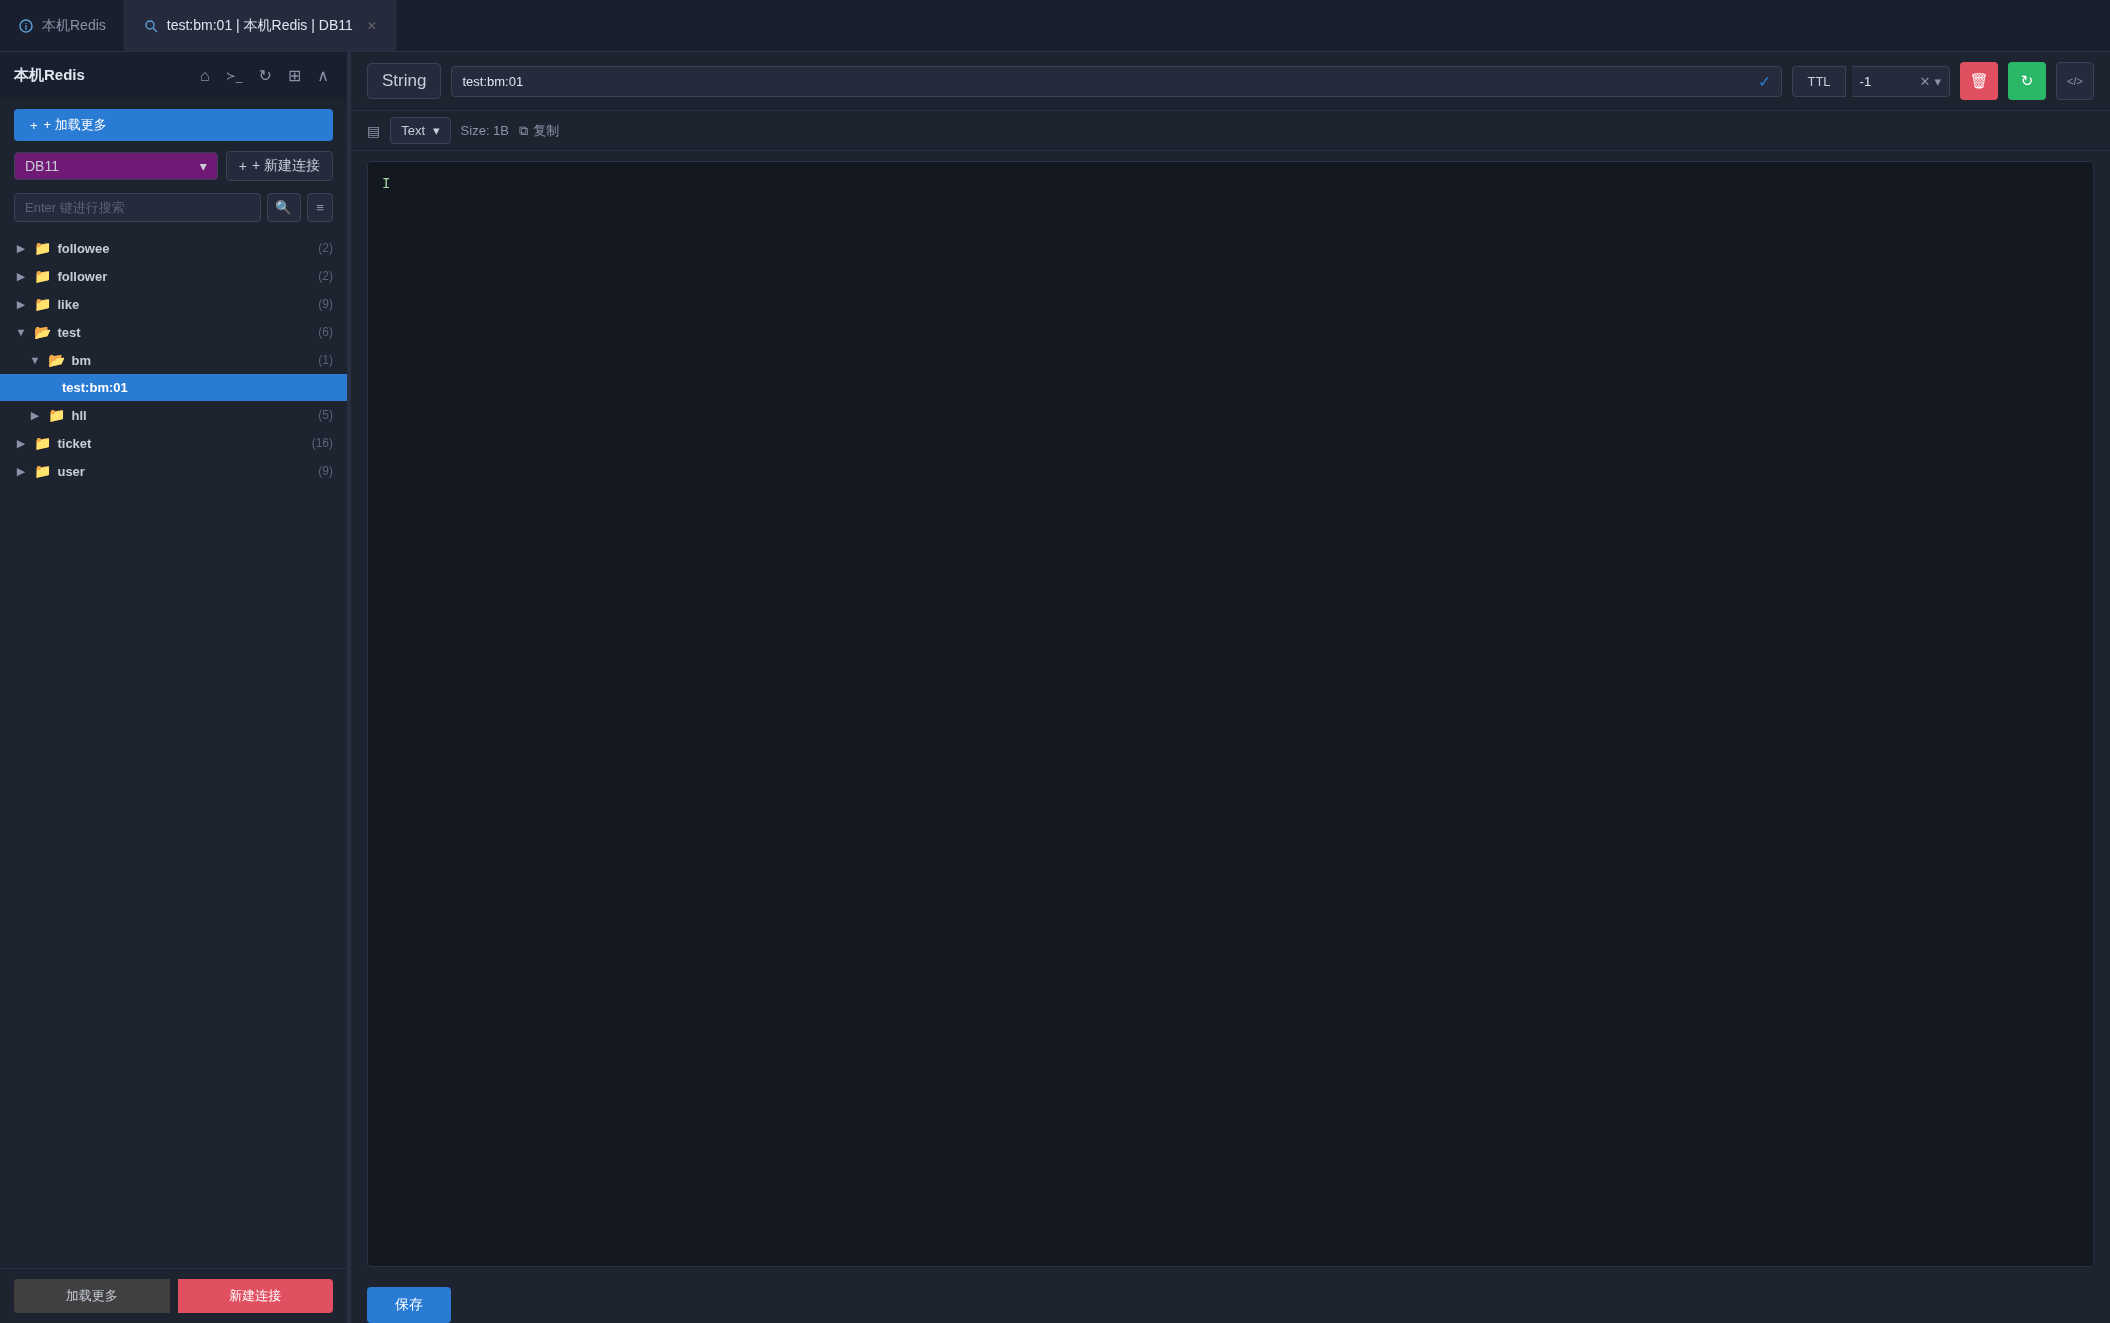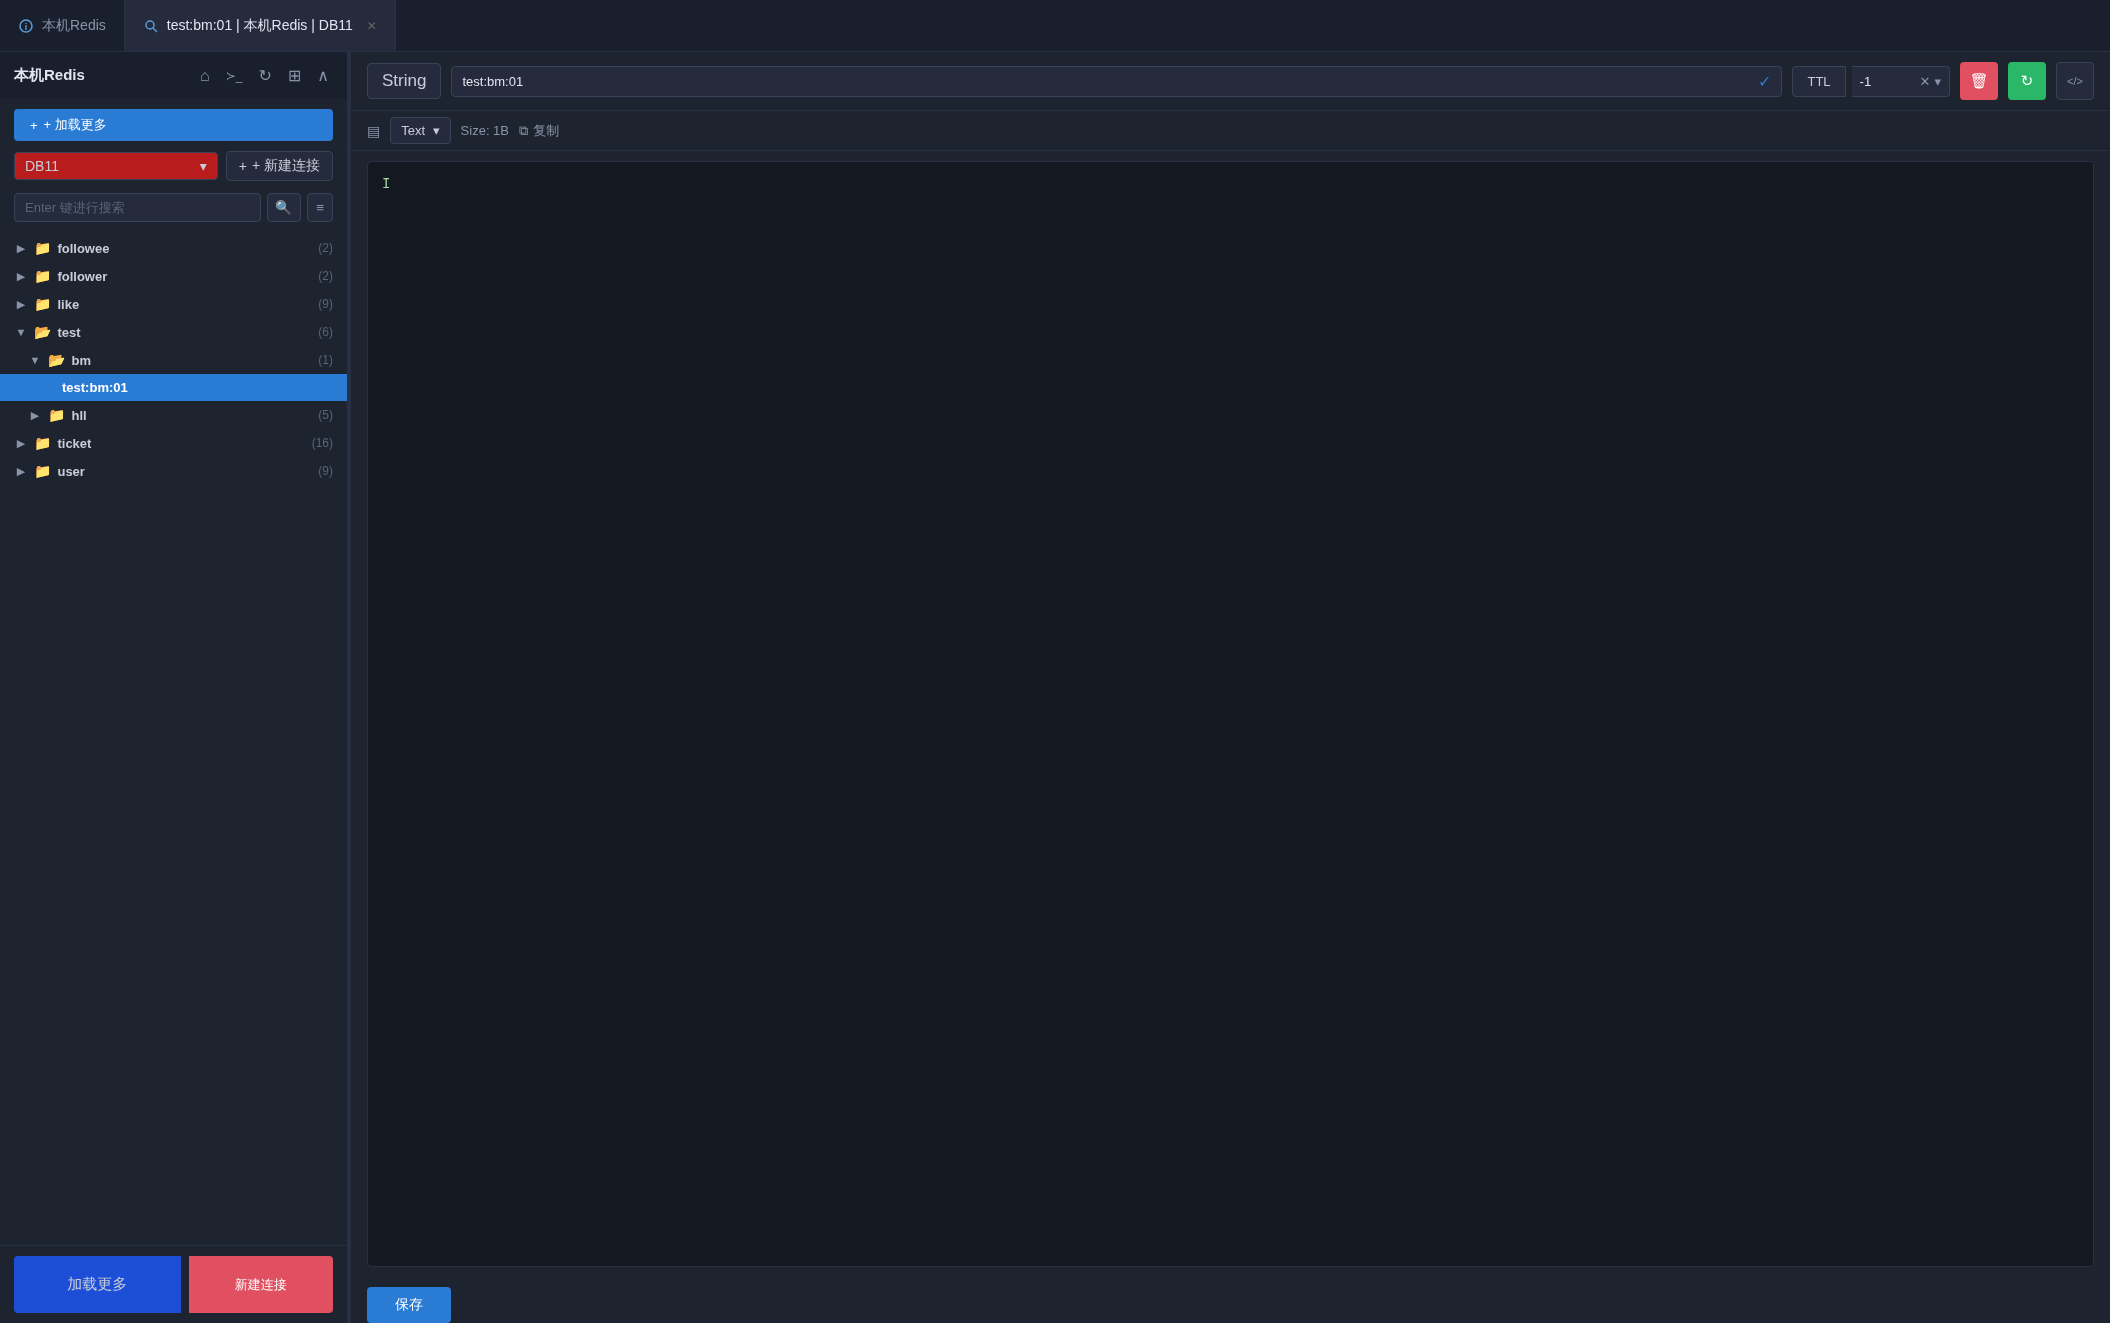--- a/index.html
+++ b/index.html
@@ -112,21 +112,21 @@
       gap: 6px;
     }
 
     .db-selector-row {
       display: flex;
       align-items: center;
       padding: 4px 14px 8px;
       gap: 8px;
     }
     .db-select {
-      background: #b91c1c;
+      background: #701a75;
       border: 1px solid #3a4258;
       border-radius: 4px;
       color: #c8cdd8;
       padding: 5px 10px;
       cursor: pointer;
       display: flex;
       align-items: center;
       gap: 8px;
       flex: 1;
     }
@@ -228,27 +228,27 @@
     }
 
     .sidebar-footer {
       display: flex;
       gap: 0;
       border-top: 1px solid #2a3044;
       padding: 10px 14px;
     }
     .load-more-btn {
       flex: 1;
-      background: #1d4ed8;
+      background: #404040;
       border: none;
       border-radius: 4px 0 0 4px;
       color: #c8cdd8;
-      padding: 19px;
-      cursor: pointer;
-      font-size: 15px;
+      padding: 8px;
+      cursor: pointer;
+      font-size: 13px;
     }
     .load-all-btn {
       flex: 1;
       background: #e05060;
       border: none;
       border-radius: 0 4px 4px 0;
       color: white;
       padding: 8px;
       cursor: pointer;
       font-size: 13px;

